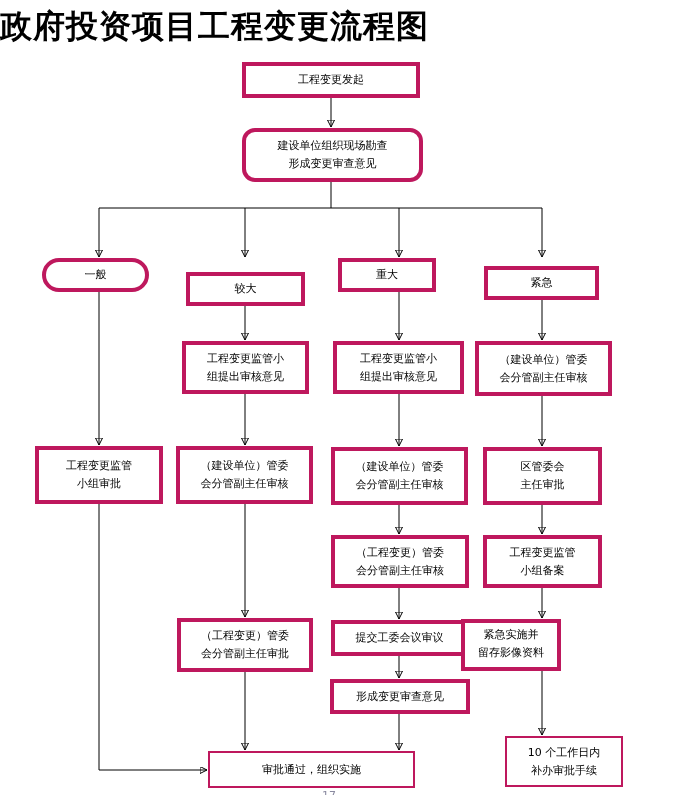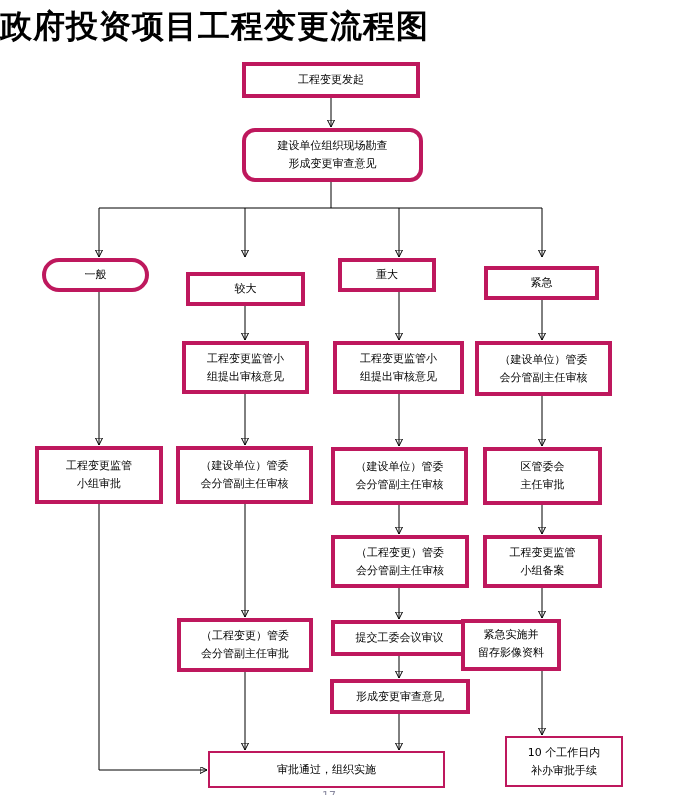--- a/index.html
+++ b/index.html
@@ -116,17 +116,17 @@
 会分管副主任审核</div>
   <div class="node" style="left:483px;top:447px;width:119px;height:58px;">区管委会
 主任审批</div>
   <div class="node" style="left:483px;top:535px;width:119px;height:53px;">工程变更监管
 小组备案</div>
   <div class="node" style="left:461px;top:619px;width:100px;height:52px;font-family:Liberation Mono, monospace;">紧急实施并
 留存影像资料</div>
   <div class="node thick" style="left:485px;top:736px;width:118px;height:51px;margin-left:20px;">10 个工作日内
 补办审批手续</div>
 
-  <div class="node thick" style="left:208px;top:751px;width:237px;height:37px;">审批通过，组织实施</div>
+  <div class="node thick" style="left:208px;top:751px;width:207px;height:37px;">审批通过，组织实施</div>
 
   <div class="page-num">17</div>
 
 </div>
 
 </body></html>

